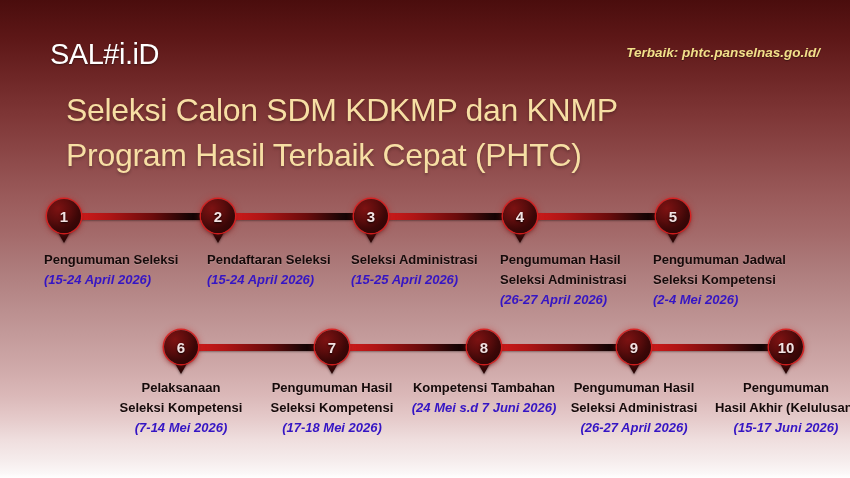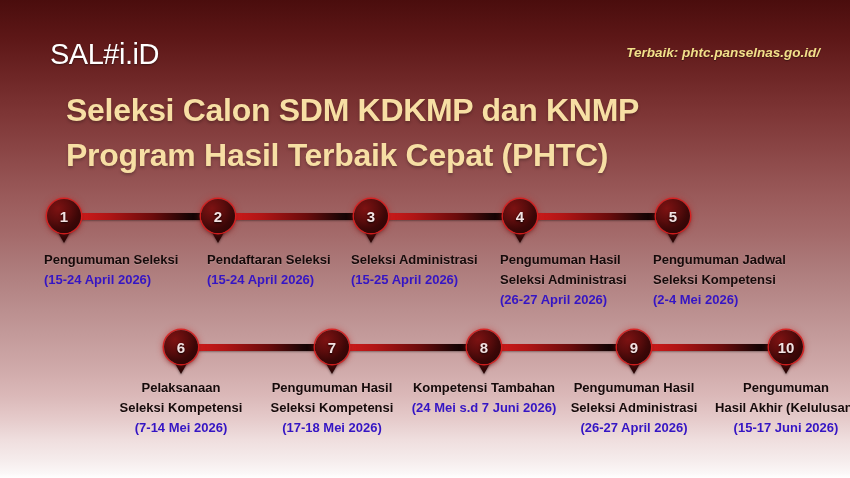--- a/index.html
+++ b/index.html
@@ -60,21 +60,21 @@
 
   
   .title-block {
     position: absolute;
     left: 66px;
     top: 88px;
     width: 740px;
   }
   .title-line {
     font-size: 32px;
-    font-weight: bold;
+    font-weight: normal;
     line-height: 1.42;
     color: #f7dfa4;
     letter-spacing: -0.3px;
     white-space: nowrap;
     text-shadow: 0 2px 3px rgba(0,0,0,0.25);
   }
 
   
   .row {
     position: absolute;
@@ -144,20 +144,21 @@
     white-space: nowrap;
   }
   .caption .ttl {
     color: #160a0a;
     font-weight: bold;
     text-shadow: 0 1px 0 rgba(255,255,255,0.18);
   }
   .caption .dt {
     color: #3515c4;
     font-weight: bold;
+    font-style: italic;
   }
   .cap-left { text-align: left; }
   .cap-center { text-align: center; }
 </style>
 </head>
 <body>
 
 <div id="infographic">
 
   <div class="logo">SAL#i.iD</div>

